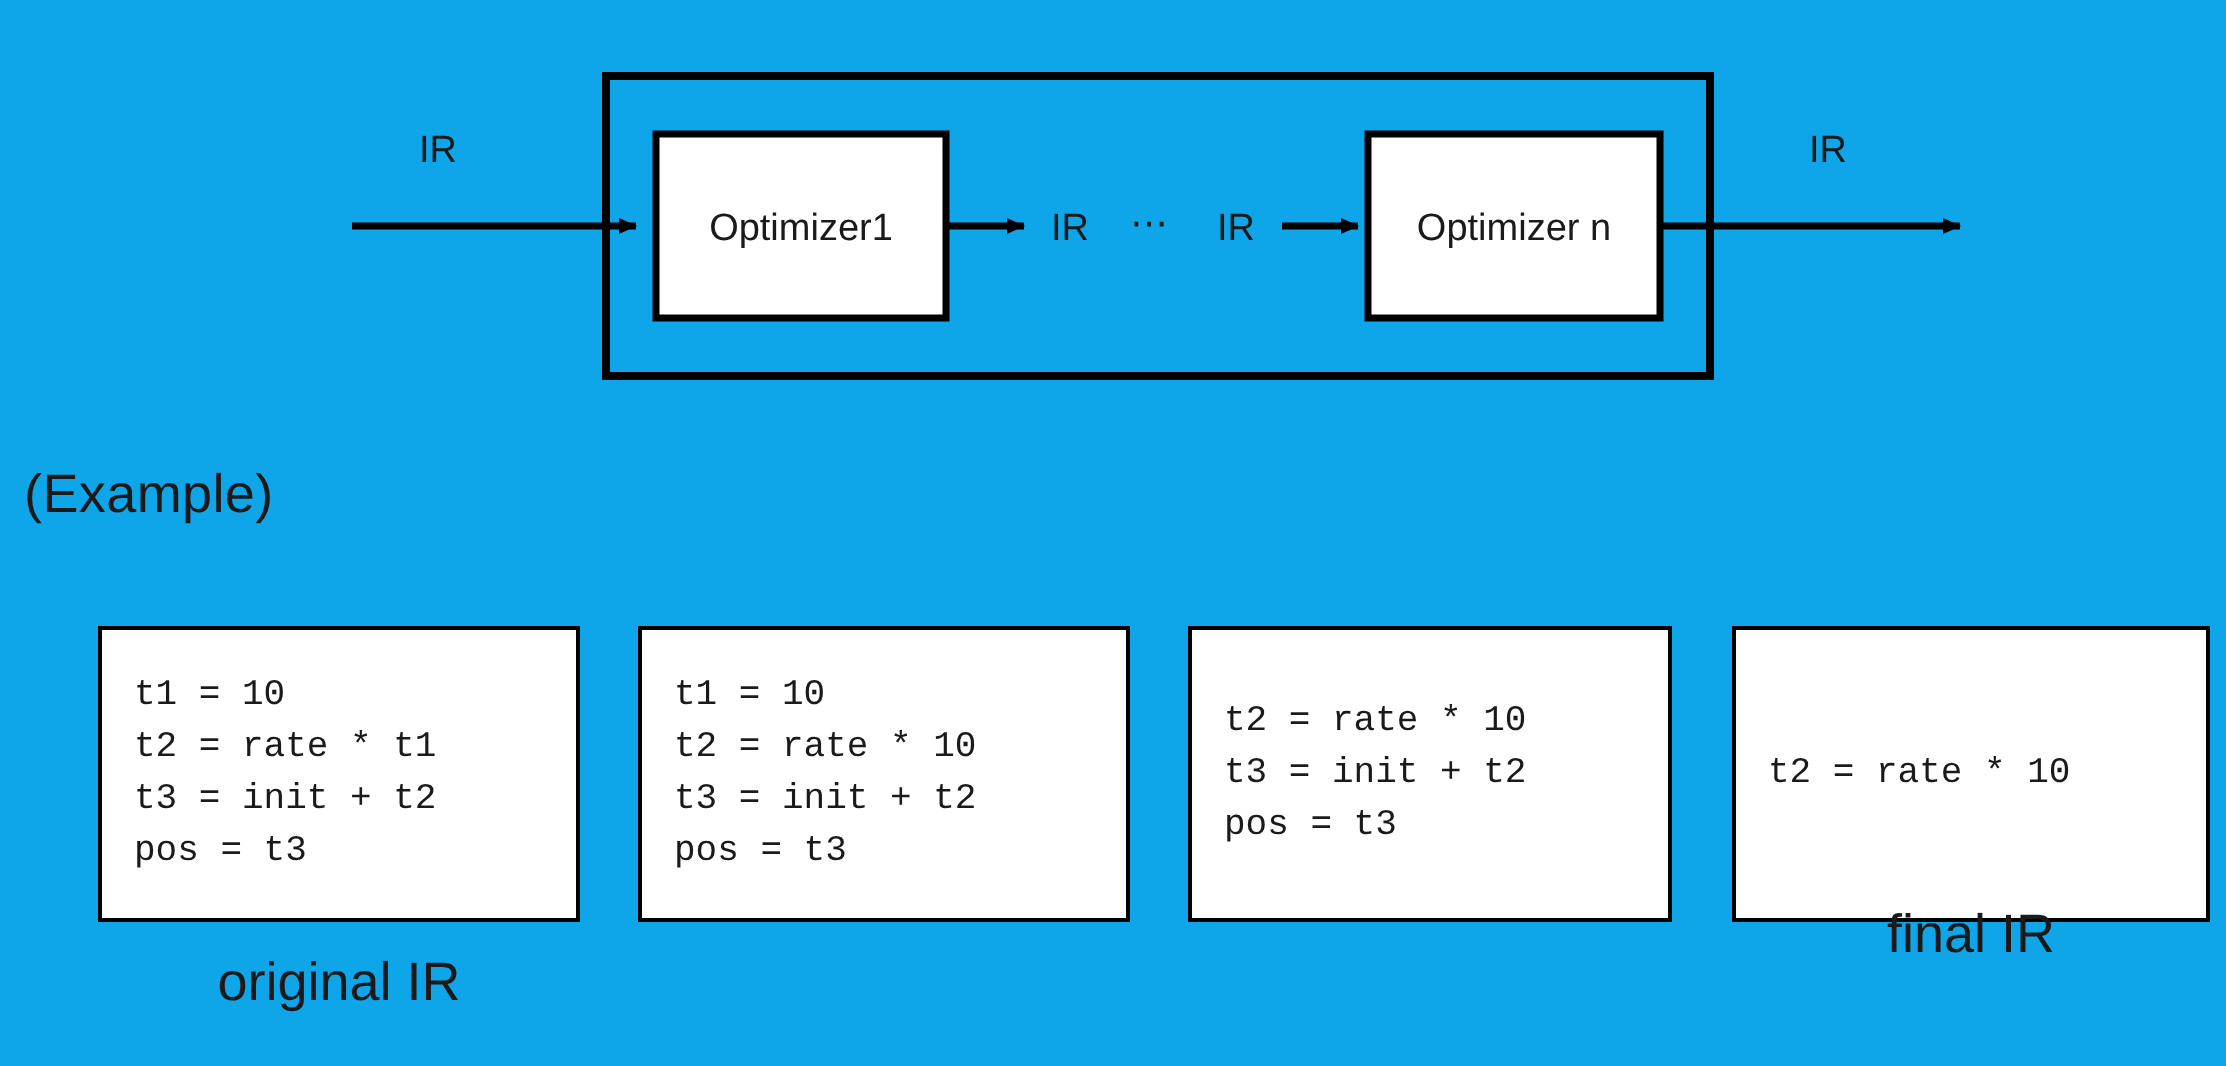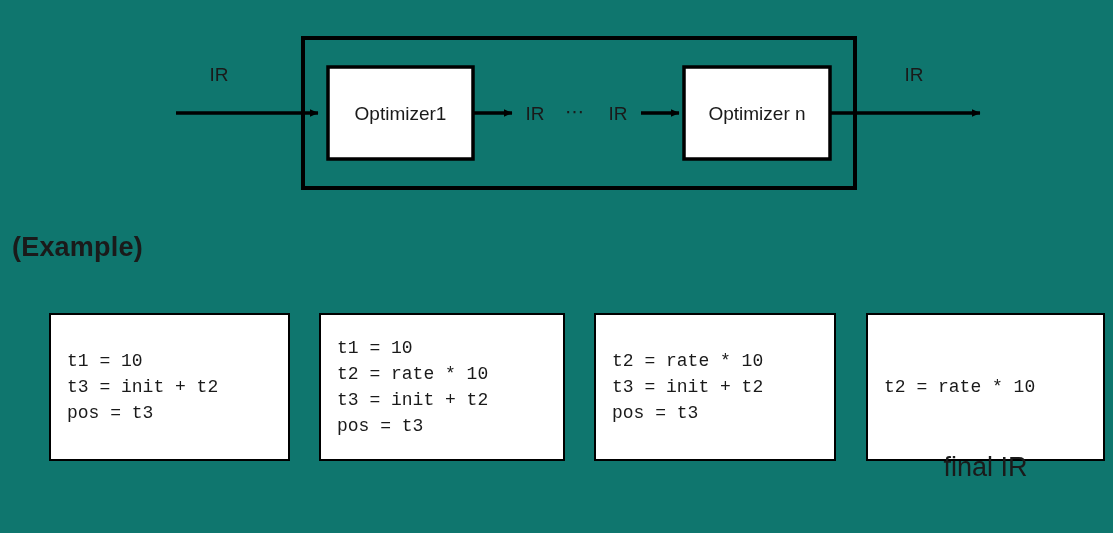--- a/index.html
+++ b/index.html
@@ -9,21 +9,21 @@
     background: #ffffff;
   }
   body {
     font-family: "Liberation Sans", sans-serif;
     color: #1a1a1a;
   }
   #canvas {
     position: relative;
     width: 1113px;
     height: 533px;
-    background: #0f766e;
+    background: #0ea5e9;
     overflow: hidden;
   }
 
   
   #pipeline-svg {
     position: absolute;
     left: 0;
     top: 0;
     width: 1113px;
     height: 210px;
@@ -44,21 +44,21 @@
     fill: #1a1a1a;
     letter-spacing: 1px;
   }
 
   
   #example-caption {
     position: absolute;
     left: 12px;
     top: 232px;
     font-size: 27px;
-    font-weight: 700;
+    font-weight: 400;
     color: #1a1a1a;
     letter-spacing: 0.2px;
     white-space: nowrap;
   }
 
   
   .code-box {
     position: absolute;
     box-sizing: border-box;
     border: 2.5px solid #000000;
@@ -121,20 +121,21 @@
 
     <line x1="830" y1="113" x2="980" y2="113" stroke="#000000" stroke-width="3.5" marker-end="url(#arrowhead)"></line>
     <text class="svg-edge-label" x="914" y="81" text-anchor="middle">IR</text>
   </svg>
 
   <div id="example-caption">(Example)</div>
 
   <div class="code-box" style="left:49px; top:313px; width:241px; height:148px;">
     <div class="code-inner">
       <div class="code-line">t1 = 10</div>
+      <div class="code-line">t2 = rate * t1</div>
       <div class="code-line">t3 = init + t2</div>
       <div class="code-line">pos = t3</div>
     </div>
   </div>
 
   <div class="code-box" style="left:319px; top:313px; width:246px; height:148px;">
     <div class="code-inner">
       <div class="code-line">t1 = 10</div>
       <div class="code-line">t2 = rate * 10</div>
       <div class="code-line">t3 = init + t2</div>
@@ -149,16 +150,17 @@
       <div class="code-line">pos = t3</div>
     </div>
   </div>
 
   <div class="code-box" style="left:866px; top:313px; width:239px; height:148px;">
     <div class="code-inner">
       <div class="code-line">t2 = rate * 10</div>
     </div>
   </div>
 
+  <div class="row-caption" style="left:49px; top:476px; width:241px;">original IR</div>
 
   <div class="row-caption" style="left:866px; top:452px; width:239px;">final IR</div>
 
 </div>
 
 </body></html>

